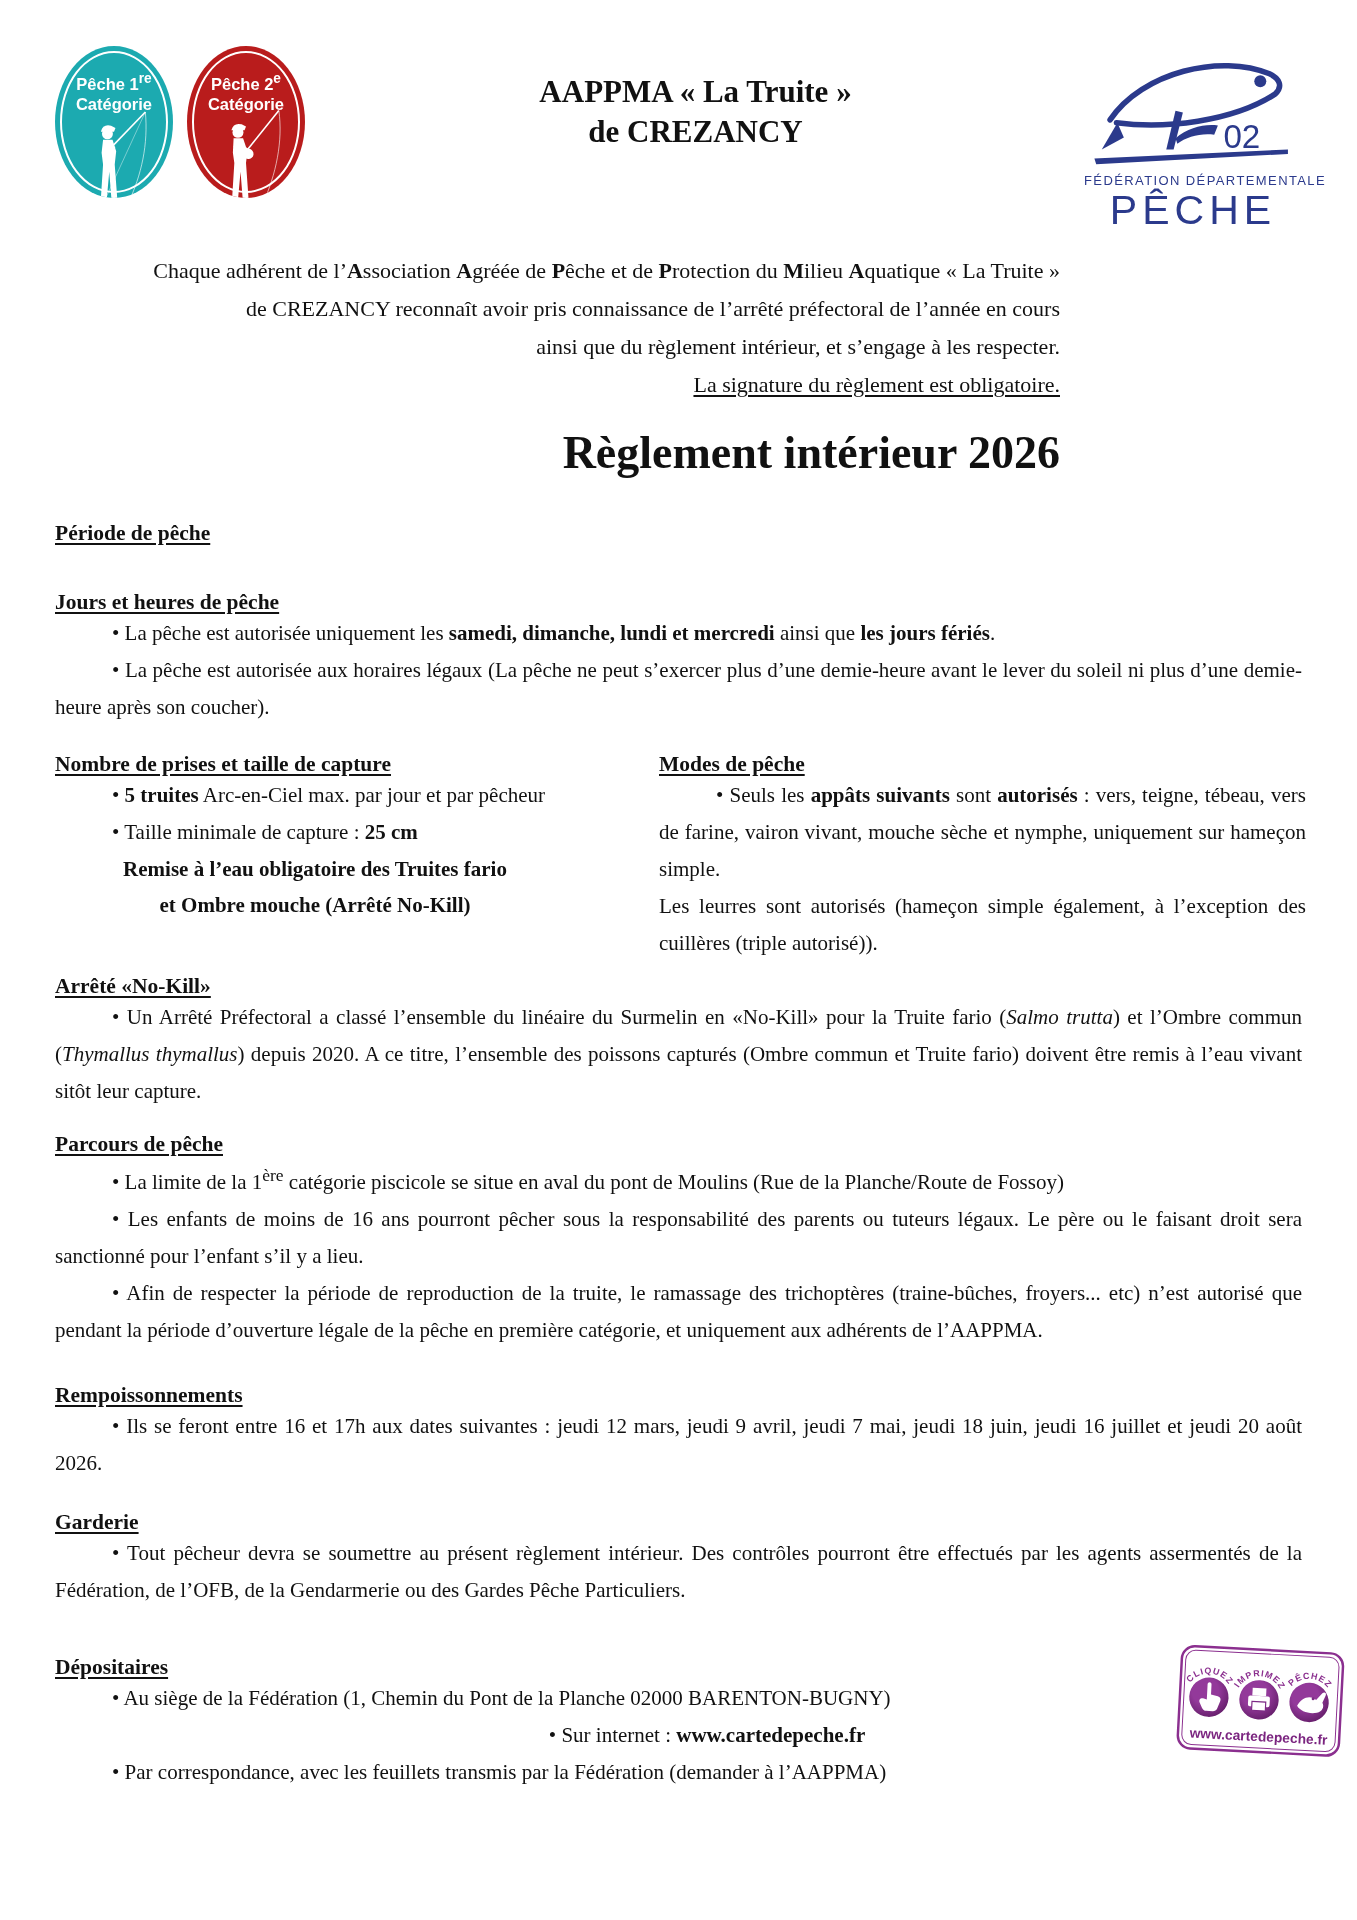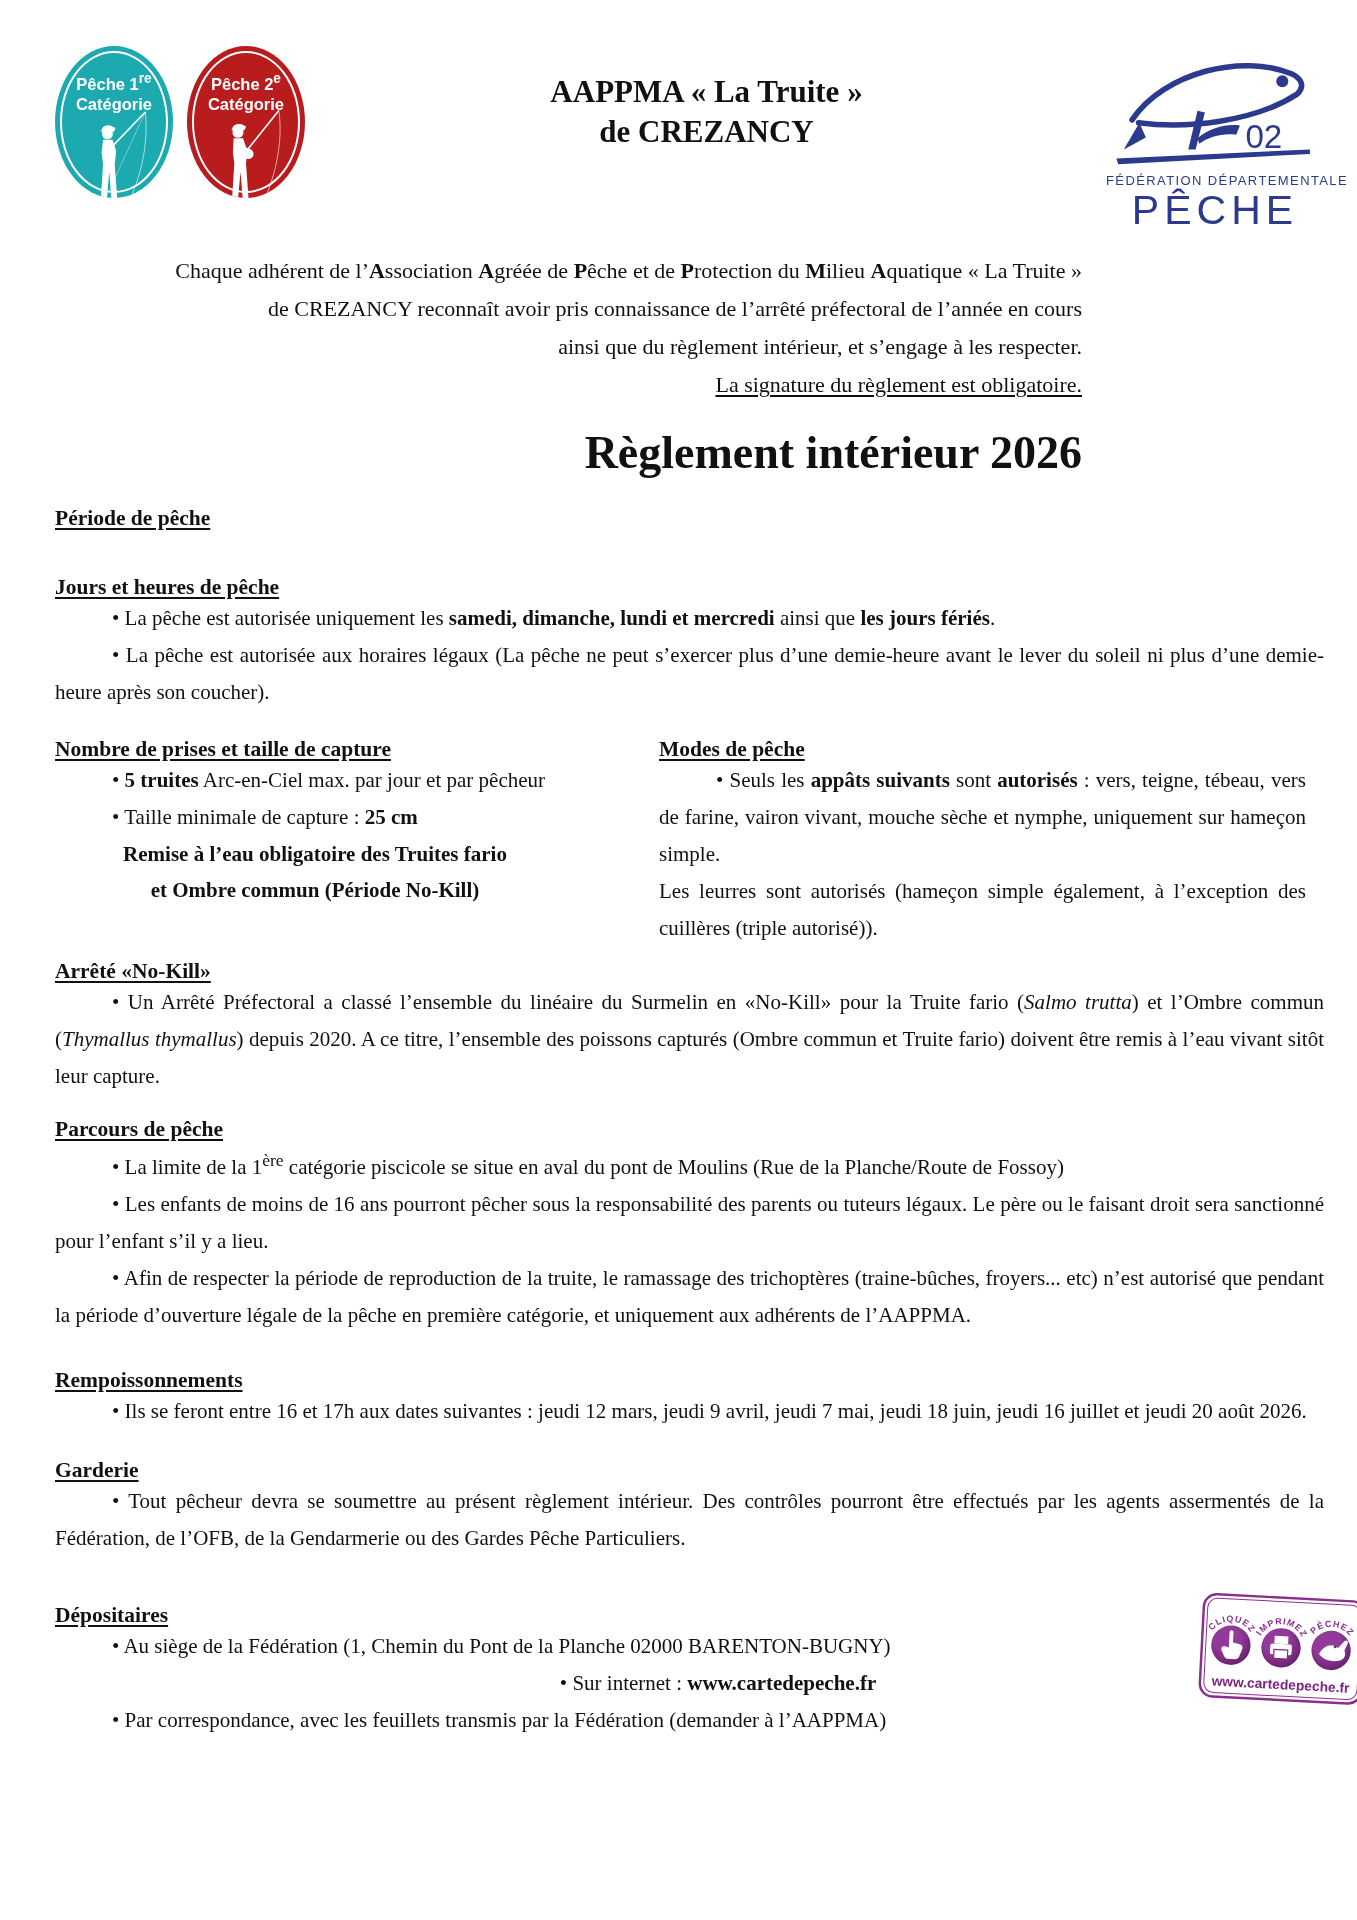--- a/index.html
+++ b/index.html
@@ -1,18 +1,18 @@
 <!DOCTYPE html>
 <html lang="fr"><head>
 <meta charset="utf-8">
 <style>
   html,body{margin:0;padding:0;background:#e8e8e8;}
   .page{
     width:1357px;height:1920px;background:#fff;position:relative;overflow:hidden;
-    box-sizing:border-box;padding:46px 33px 0 55px;
+    box-sizing:border-box;padding:46px 55px 0 55px;
     font-family:"Liberation Serif", serif;color:#111;margin:0 auto;
   }
   
   .header{display:flex;align-items:flex-start;}
   .badges{display:flex;gap:14px;width:300px;flex:none;}
   .badge{
     width:118px;height:152px;border-radius:50%;position:relative;overflow:hidden;
     color:#fff;text-align:center;font-family:"Liberation Sans", sans-serif;font-weight:bold;
   }
   .badge .ring{position:absolute;inset:5px;border:2px solid #fff;border-radius:50%;pointer-events:none;}
@@ -24,21 +24,21 @@
   .fed-main{font-size:41px;letter-spacing:5px;line-height:1.05;margin-top:1px;}
   
   .center-col{margin-right:242px;text-align:right;}
   .intro{margin-top:20px;font-size:22px;line-height:38px;}
   .underline{text-decoration:underline;text-underline-offset:3px;}
   .main-title{margin-top:24px;font-size:46px;font-weight:bold;line-height:1.1;}
   
   .heading{font-size:21.5px;font-weight:bold;text-decoration:underline;text-underline-offset:3px;display:inline-block;}
   .para{font-size:21px;line-height:37px;text-align:justify;}
   .indent{text-indent:57px;}
-  .periode-row{display:flex;margin-top:27px;align-items:flex-end;}
+  .periode-row{display:flex;margin-top:42px;align-items:flex-end;}
   .periode-row .hwrap{width:265px;flex:none;}
   .periode-row .para{flex:1;text-align:left;}
   .sec{margin-top:26px;}
   .sec-jours{margin-top:44px;}
   .twocol{display:grid;grid-template-columns:520px 647px;column-gap:84px;margin-top:26px;}
   .note{font-size:21px;font-weight:bold;text-align:center;line-height:36px;}
   .sec-nokill{margin-top:12px;}
   .sec-parcours{margin-top:22px;}
   .sec-remp{margin-top:34px;}
   .sec-garderie{margin-top:28px;}
@@ -125,21 +125,21 @@
     <div class="para indent"><span>• La pêche est autorisée uniquement les </span><span style="font-weight: bold;">samedi, dimanche, lundi et mercredi</span><span> ainsi que </span><span style="font-weight: bold;">les jours fériés</span><span>.</span></div>
     <div class="para indent">• La pêche est autorisée aux horaires légaux (La pêche ne peut s’exercer plus d’une demie-heure avant le lever du soleil ni plus d’une demie-heure après son coucher).</div>
   </div>
 
   <div class="twocol">
     <div>
       <span class="heading">Nombre de prises et taille de capture</span>
       <div class="para indent"><span>• </span><span style="font-weight: bold;">5 truites</span><span> Arc-en-Ciel max. par jour et par pêcheur</span></div>
       <div class="para indent"><span>• Taille minimale de capture : </span><span style="font-weight: bold;">25 cm</span></div>
       <div class="note">Remise à l’eau obligatoire des Truites fario</div>
-      <div class="note">et Ombre commun (Période No-Kill)</div>
+      <div class="note">et Ombre mouche (Arrêté No-Kill)</div>
     </div>
     <div>
       <span class="heading">Modes de pêche</span>
       <div class="para indent"><span>• Seuls les </span><span style="font-weight: bold;">appâts suivants</span><span> sont </span><span style="font-weight: bold;">autorisés</span><span> : vers, teigne, tébeau, vers de farine, vairon vivant, mouche sèche et nymphe, uniquement sur hameçon simple.</span></div>
       <div class="para">Les leurres sont autorisés (hameçon simple également, à l’exception des cuillères (triple autorisé)).</div>
     </div>
   </div>
 
   <div class="sec sec-nokill">
     <span class="heading">Arrêté «No-Kill»</span>

